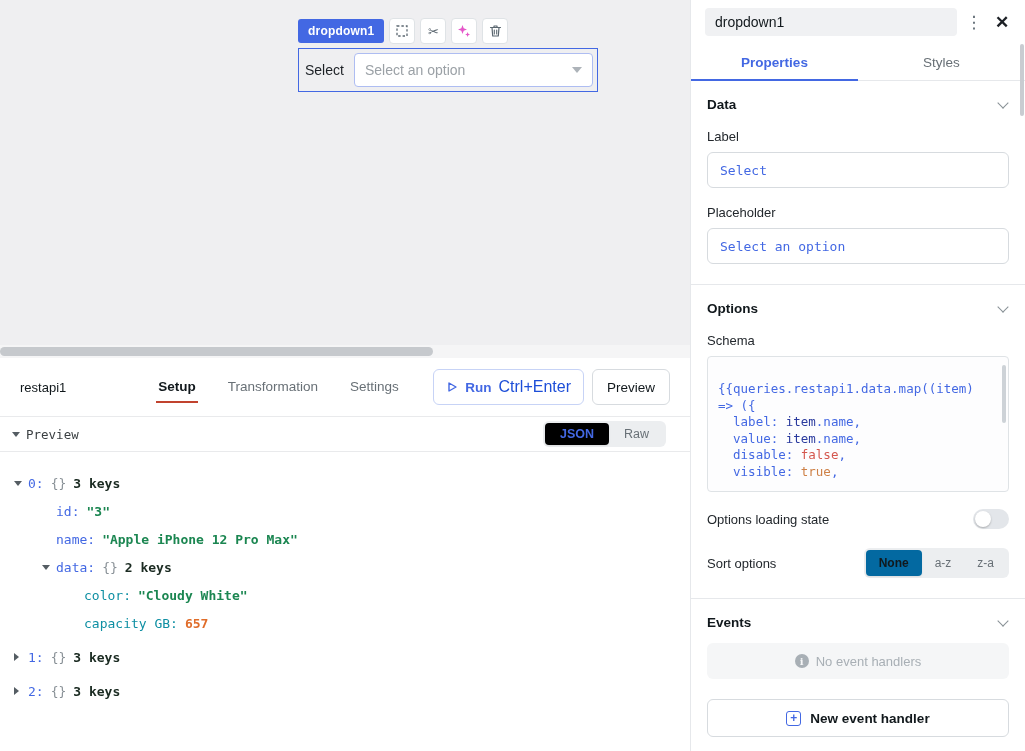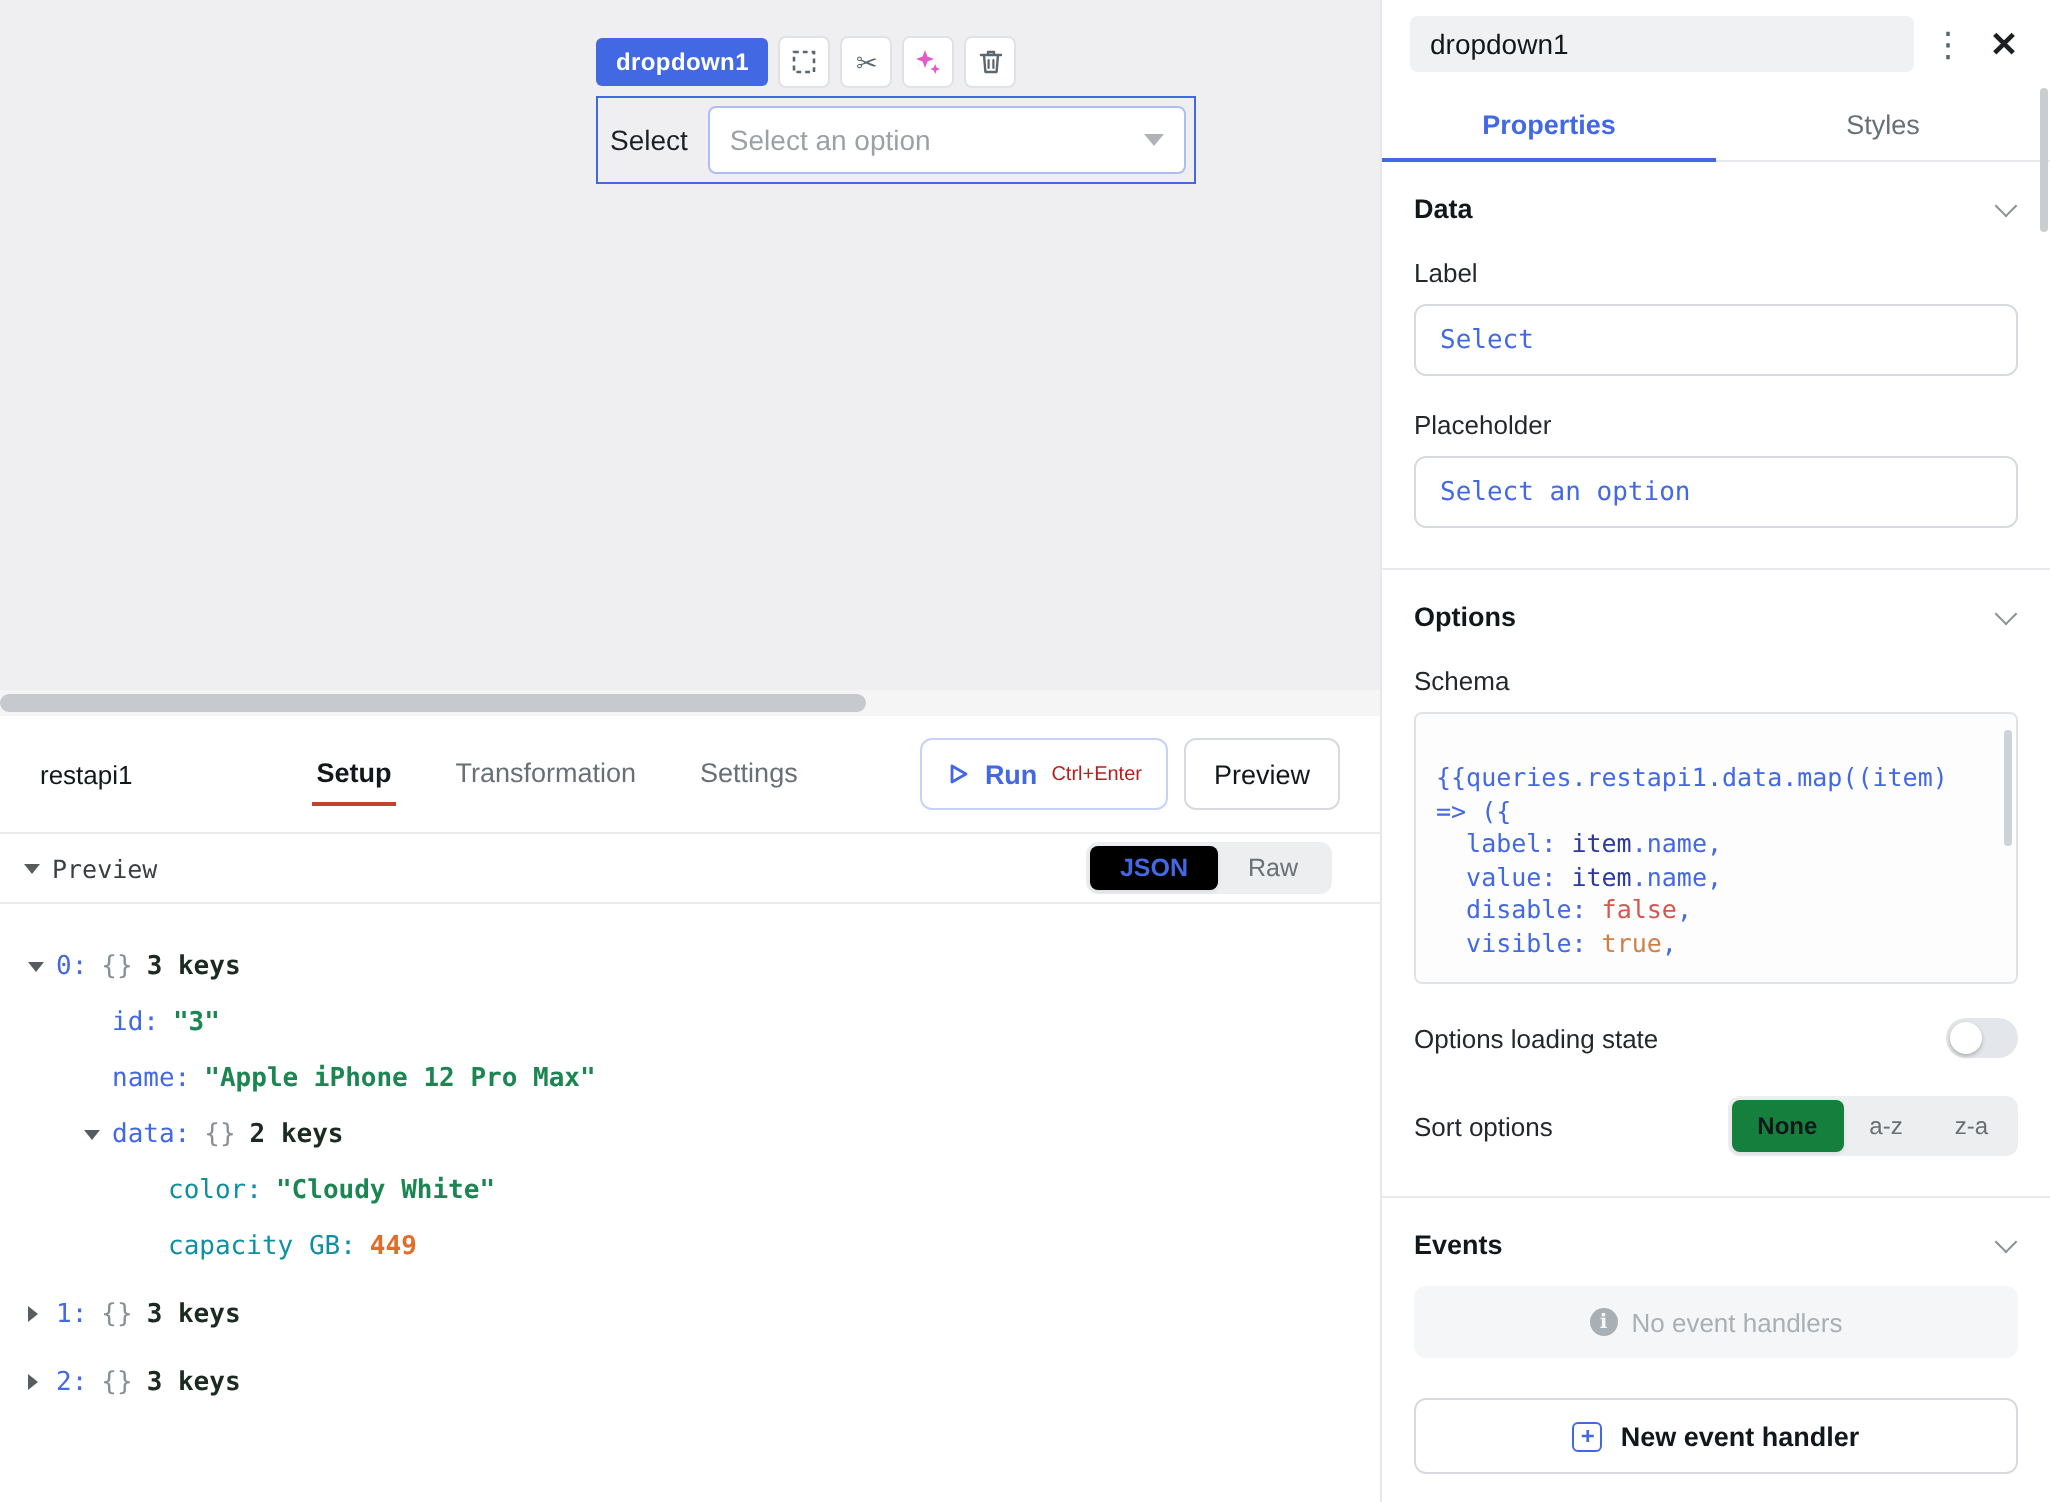--- a/index.html
+++ b/index.html
@@ -34,21 +34,21 @@
   
   .q-header { height:58px; display:flex; align-items:center; padding:0 20px; background:#fff; }
   .q-name { font-size:13px; color:#11181C; }
   .q-tabs { display:flex; gap:28px; margin-left:90px; }
   .q-tab { font-size:13.5px; color:#687076; padding:8px 2px 7px; border-bottom:2px solid transparent; }
   .q-tab.active { color:#11181C; font-weight:600; border-bottom-color:#C1432E; }
   .q-actions { margin-left:auto; display:flex; gap:8px; }
   .run-btn { height:36px; border:1px solid #C7D3F6; background:#fff; border-radius:6px;
     display:flex; align-items:center; gap:7px; padding:0 12px; }
   .run-label { color:#4368E3; font-size:13.5px; font-weight:600; }
-  .run-shortcut { color:#b91c1c; font-size:10px; }
+  .run-shortcut { color:#1d4ed8; font-size:16px; }
   .preview-btn { height:36px; border:1px solid #D7DBDF; background:#fff; border-radius:6px;
     display:flex; align-items:center; padding:0 14px; font-size:13.5px; color:#11181C; }
 
   .preview-bar { height:36px; border-top:1px solid #E9EAEC; border-bottom:1px solid #E9EAEC;
     display:flex; align-items:center; padding:0 10px; background:#fff; }
   .pv-label { display:flex; align-items:center; gap:6px; font-size:12.5px; color:#3A3F42; padding-left:2px; }
   .car { width:0; height:0; border-style:solid; display:inline-block; }
   .car.down { border-width:5px 4px 0 4px; border-color:#555D63 transparent transparent transparent; }
   .car.right { border-width:4px 0 4px 5px; border-color:transparent transparent transparent #555D63; }
   .pv-toggle { margin-left:auto; margin-right:14px; display:flex; background:#ECEEF0; border-radius:6px; padding:2px; }
@@ -96,21 +96,21 @@
     box-shadow:0 1px 2px rgba(0,0,0,.25); }
   .on .knob { right:2px; } .off .knob { left:2px; }
   .code-box { margin-top:8px; border:1px solid #DFE3E6; border-radius:4px; background:#FDFDFE;
     padding:24px 10px; height:136px; overflow:hidden; position:relative;
     font-family:"DejaVu Sans Mono", monospace; font-size:12.5px; line-height:16.5px; }
   .code-line { white-space:pre; color:#4368E3; }
   .tok { color:#4368E3; } .tok-id { color:#2A3A9E; } .tok-false { color:#D4574E; } .tok-true { color:#CE8147; }
   .code-scrollbar { position:absolute; right:2px; top:8px; width:4px; height:58px; background:#CDD2D7; border-radius:2px; }
   .seg { display:flex; background:#ECEEF0; border-radius:6px; padding:2px; }
   .seg-item { padding:6px 13px; font-size:12px; color:#687076; border-radius:4px; }
-  .seg-item.active { background:#15803d; color:#11181C; font-weight:700; box-shadow:0 1px 2px rgba(0,0,0,.08); }
+  .seg-item.active { background:#0369a1; color:#11181C; font-weight:700; box-shadow:0 1px 2px rgba(0,0,0,.08); }
   .empty-box { margin-top:13px; height:36px; background:#F5F6F7; border-radius:6px; display:flex;
     align-items:center; justify-content:center; gap:7px; color:#A8AFB5; font-size:13px; }
   .info-ic { width:14px; height:14px; border-radius:50%; background:#A8AFB5; color:#F5F6F7;
     font-size:10px; font-weight:700; display:flex; align-items:center; justify-content:center;
     font-family:"DejaVu Serif", serif; }
   .new-btn { margin-top:20px; height:38px; border:1px solid #D7DBDF; border-radius:6px; background:#fff;
     display:flex; align-items:center; justify-content:center; gap:9px; font-size:13.5px; font-weight:700; color:#11181C; }
   .plus-ic { width:15px; height:15px; border:1.5px solid #4368E3; border-radius:3px; color:#4368E3;
     display:flex; align-items:center; justify-content:center; font-size:12px; font-weight:700; line-height:1; }
   .rp-scroll { position:absolute; right:1px; top:44px; width:4px; height:72px; background:#C9CCD1; border-radius:2px; }
@@ -216,21 +216,21 @@
       <span class="t-meta">2 keys</span>
     </div>
     <div class="tr lvl2">
       <span class="carwrap"></span>
       <span class="t-key k-teal">color:</span>
       <span class="v-str">"Cloudy White"</span>
     </div>
     <div class="tr lvl2">
       <span class="carwrap"></span>
       <span class="t-key k-teal">capacity GB:</span>
-      <span class="v-num">449</span>
+      <span class="v-num">657</span>
     </div>
     <div class="tr lvl0 gap-top">
       <span class="carwrap">
           <span class="car right"></span>
         </span>
       <span class="t-key k-blue">1:</span>
       <span class="t-brace">{}</span>
       <span class="t-meta">3 keys</span>
     </div>
     <div class="tr lvl0 gap-top">

